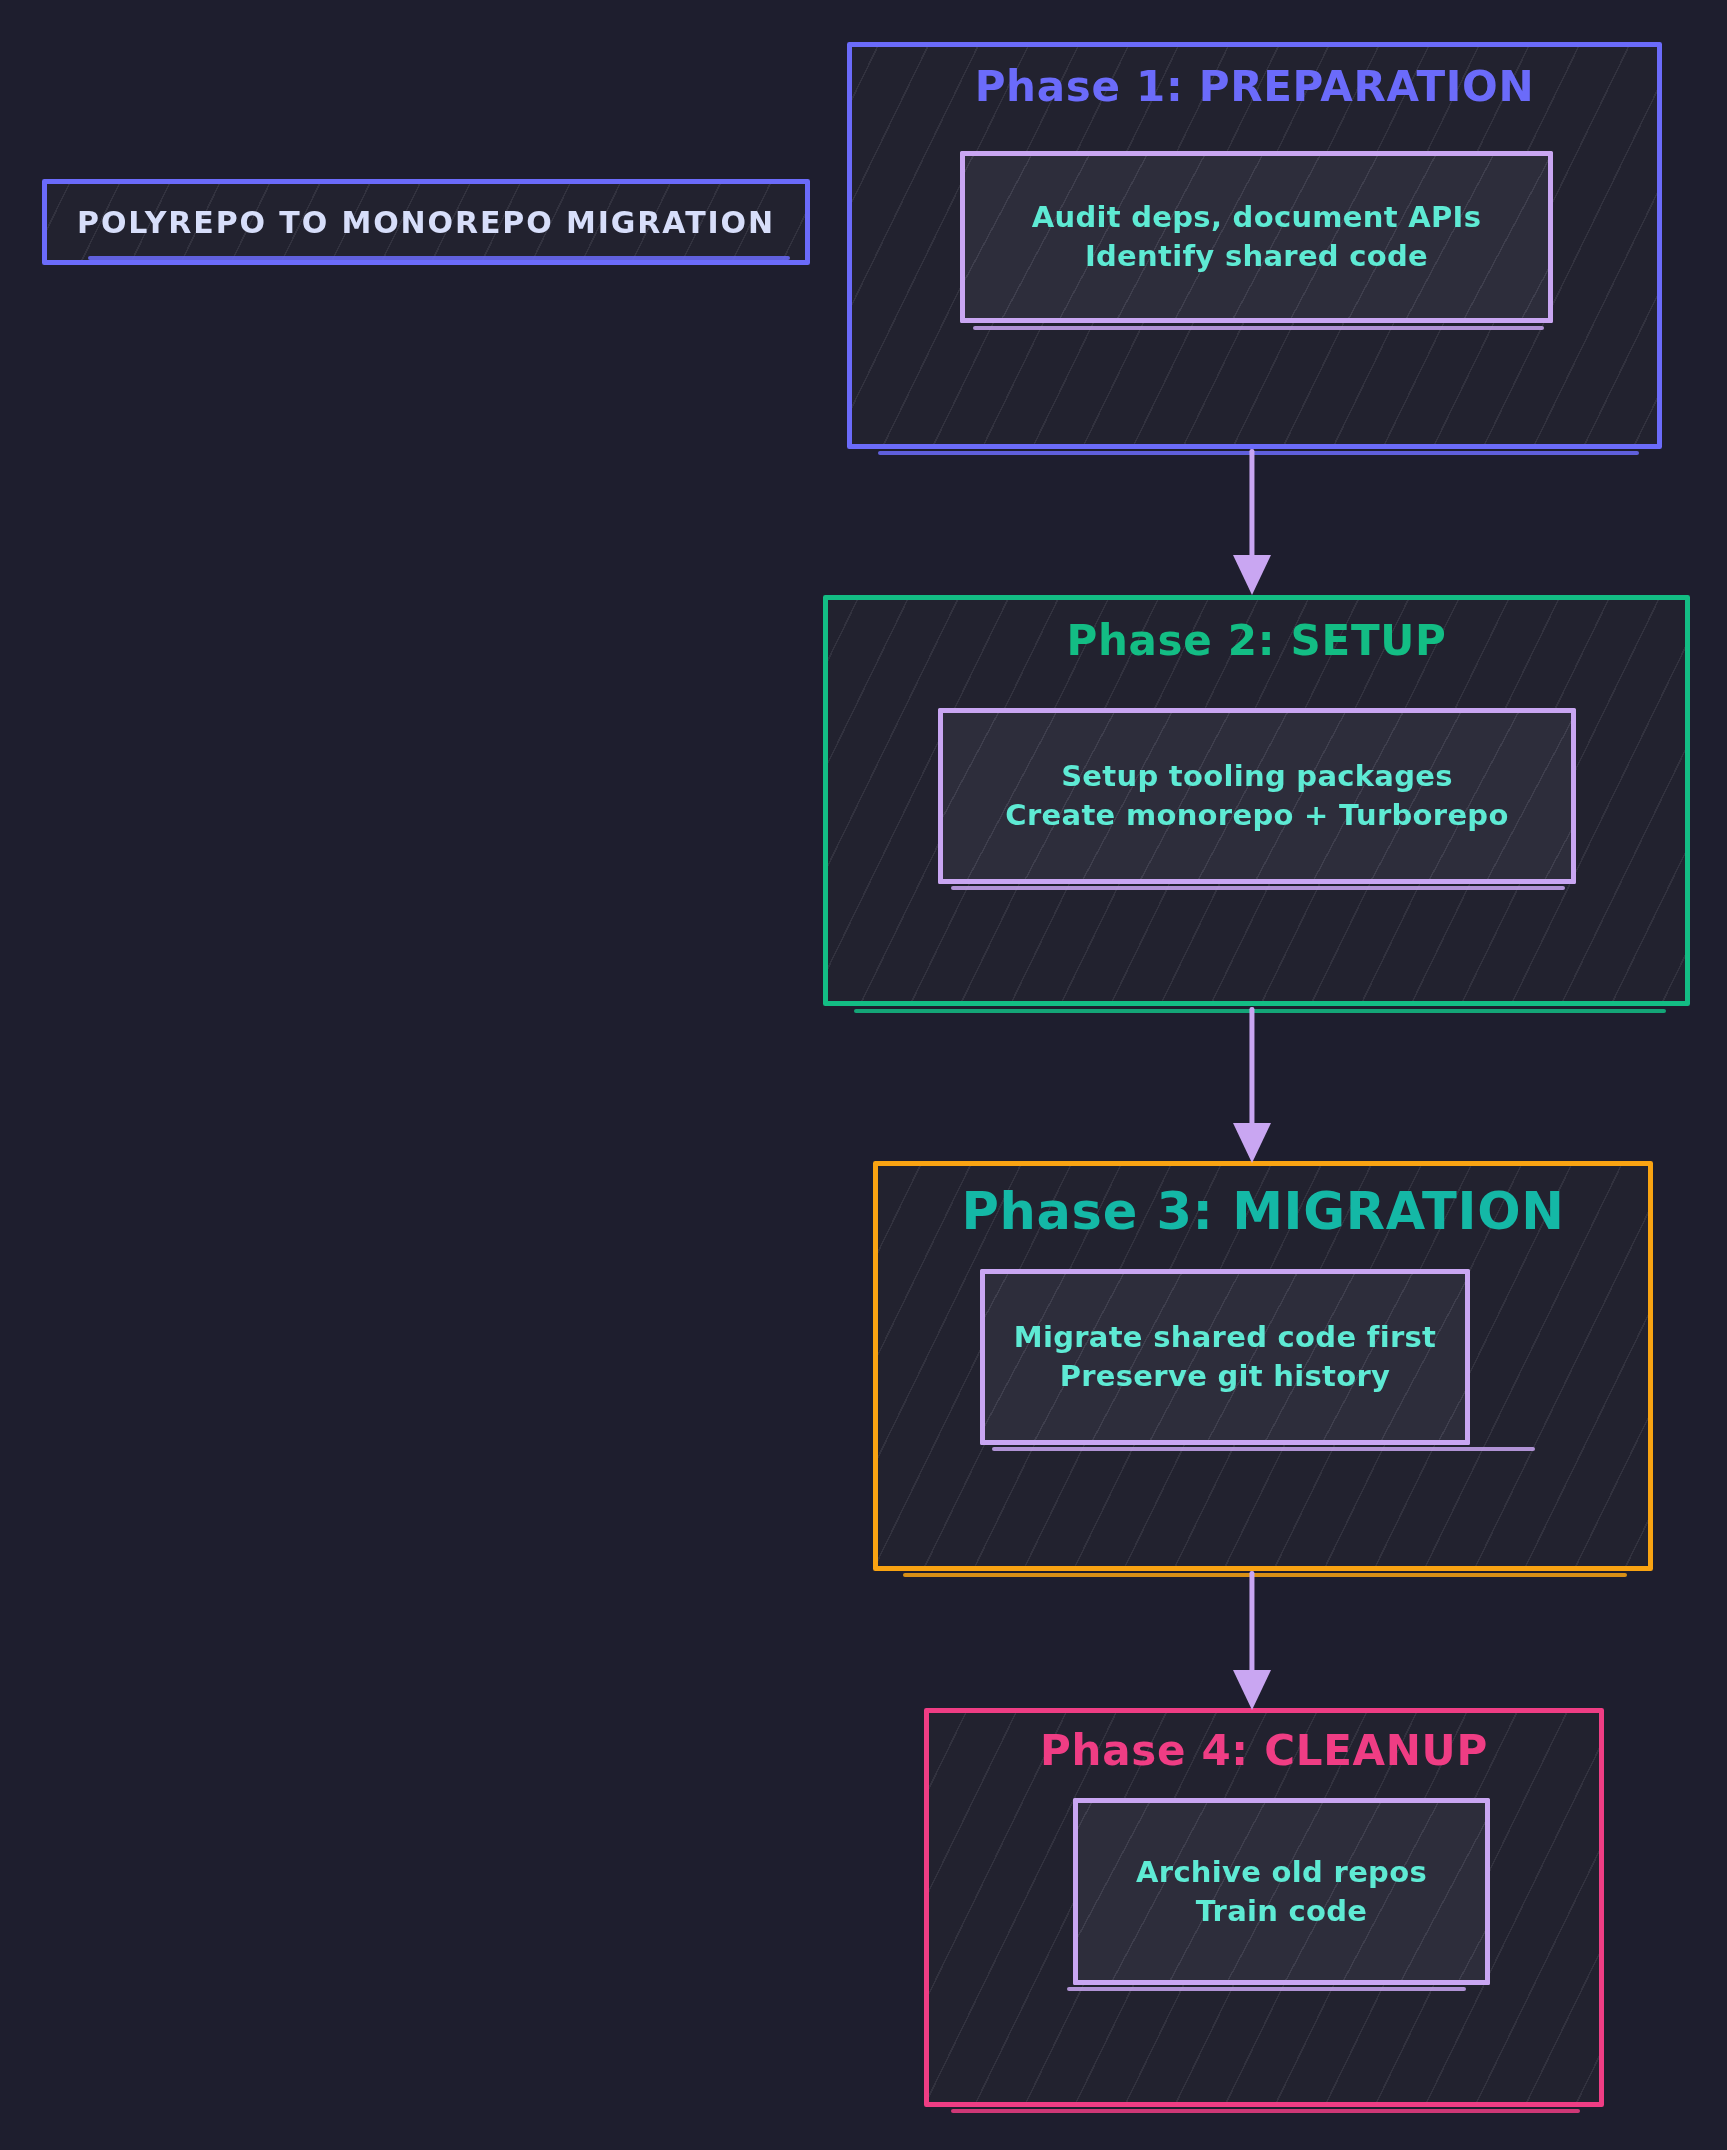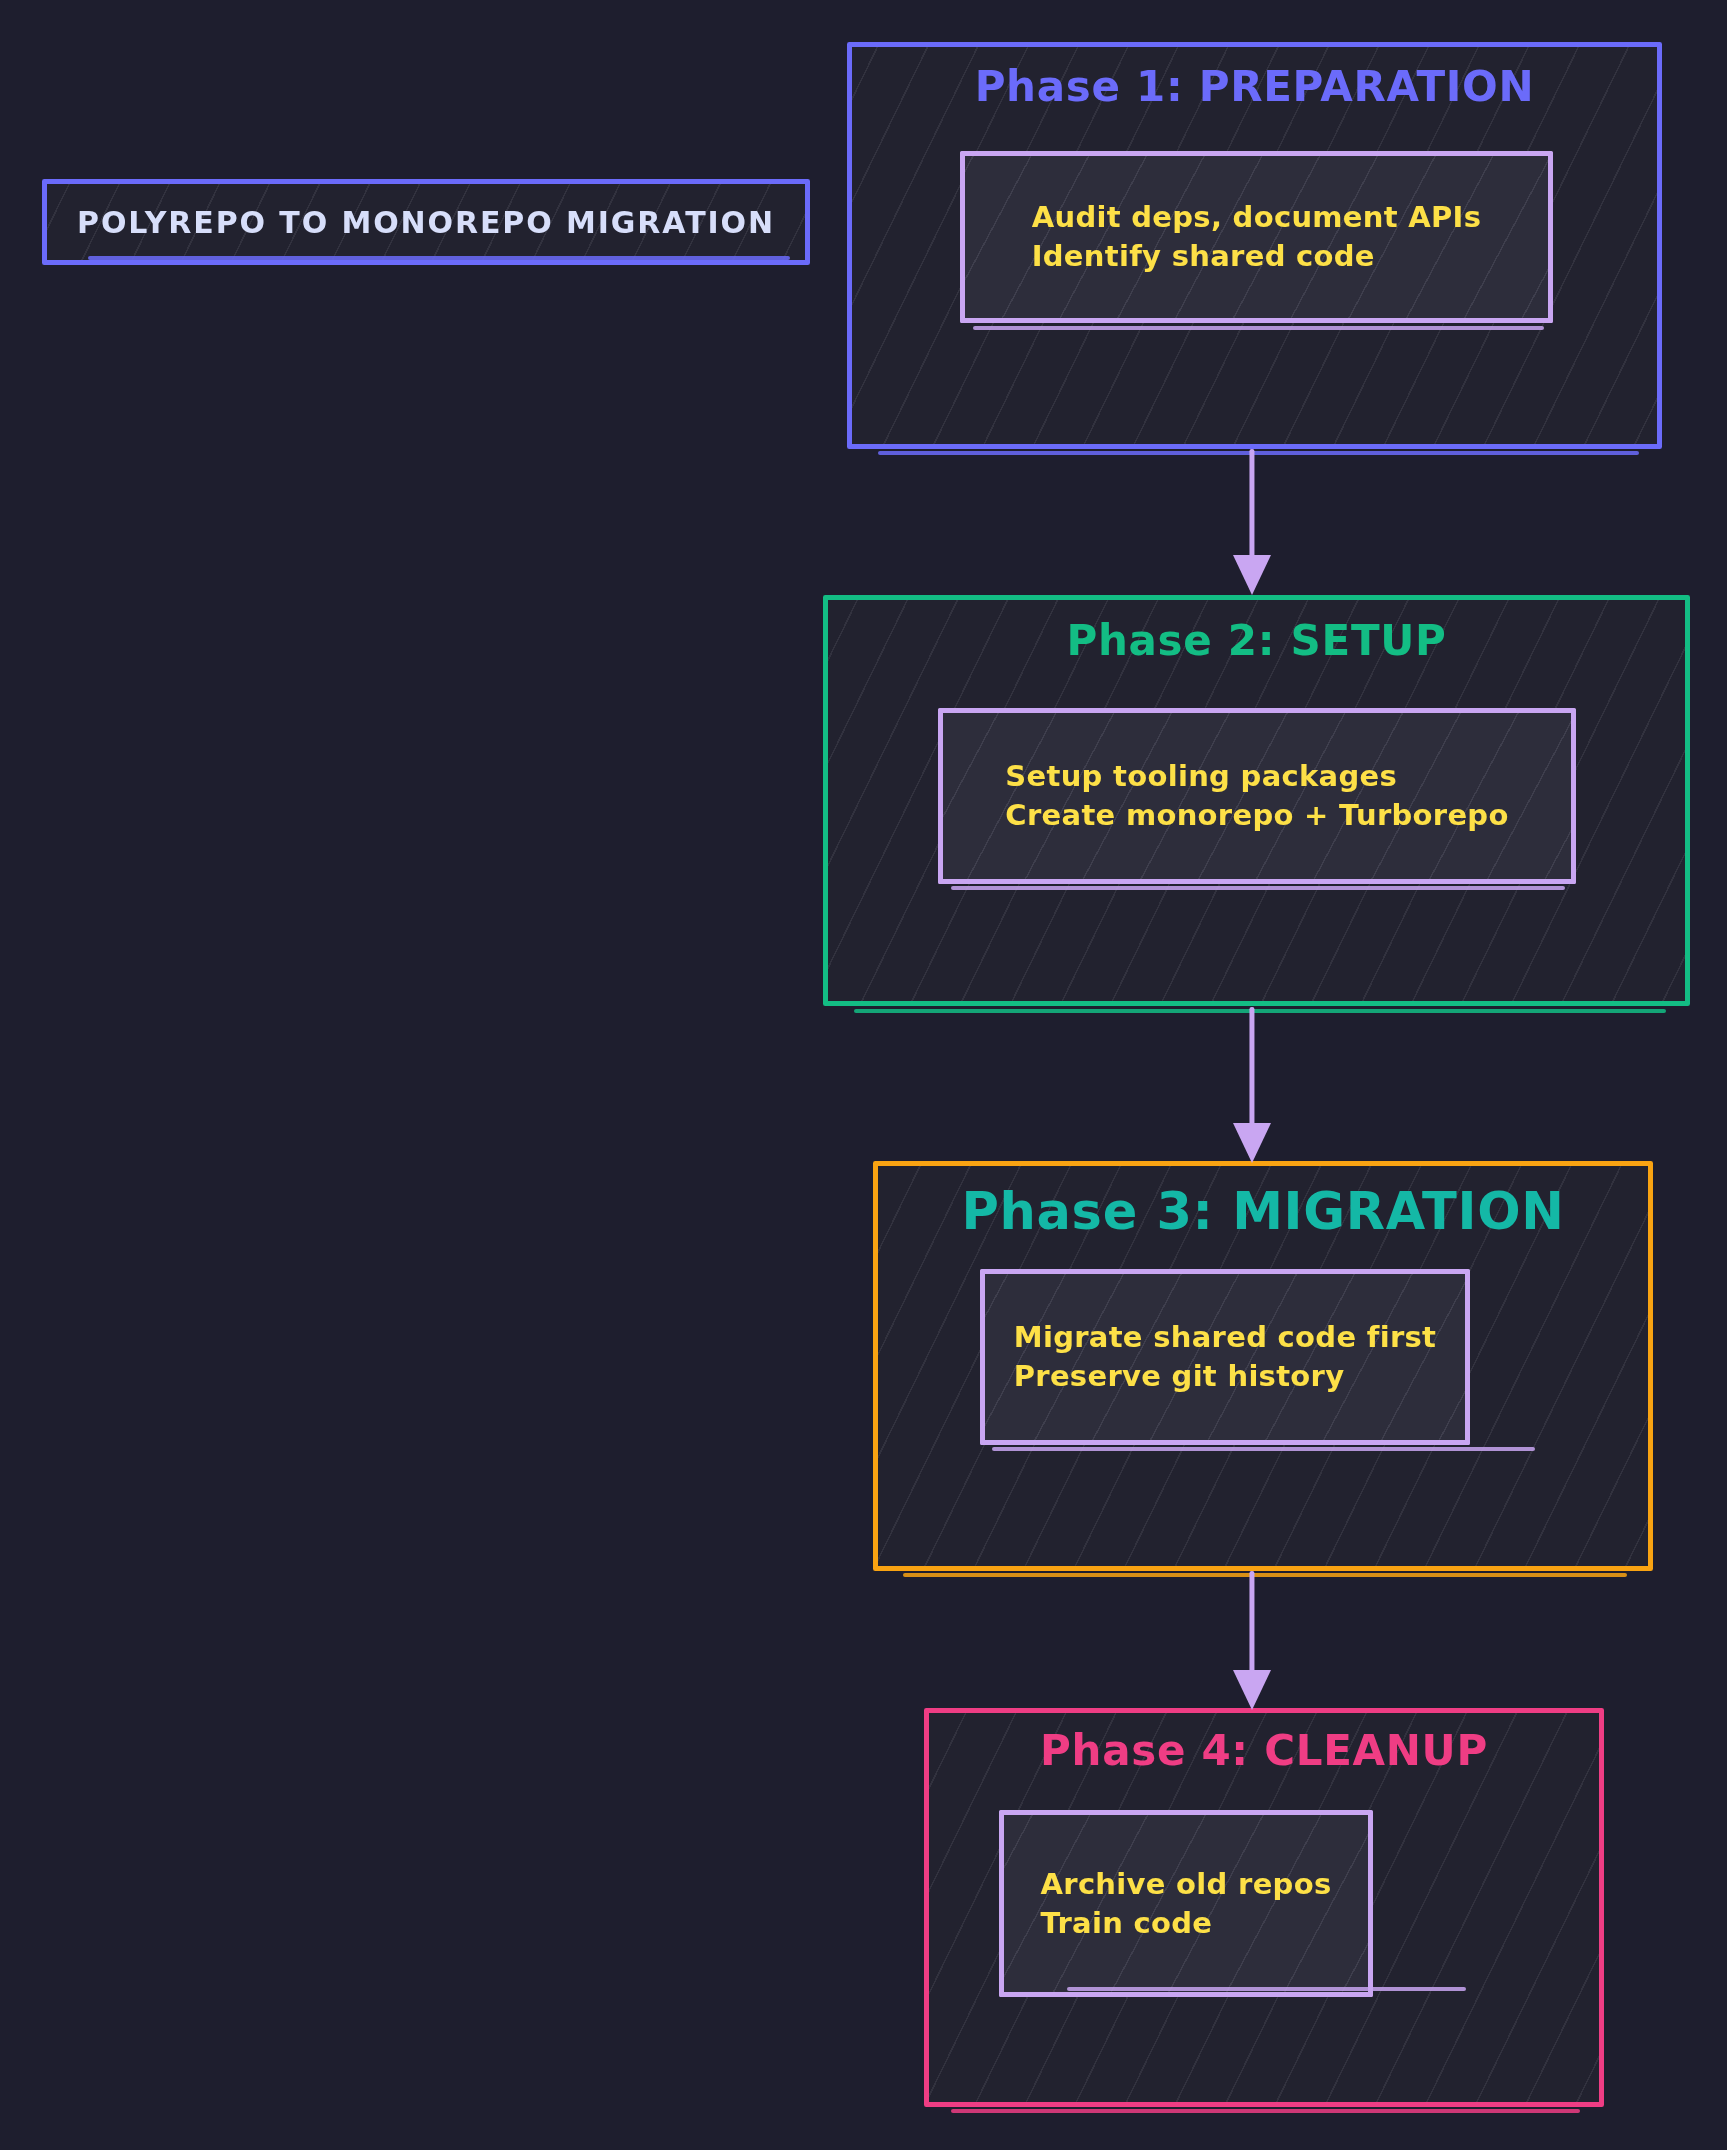--- a/index.html
+++ b/index.html
@@ -83,21 +83,22 @@
     z-index: 5;
     display: flex;
     align-items: center;
     justify-content: center;
     overflow: hidden;
   }
   .innerbox .hatch { z-index: 1; }
   .innerbox .inner-text {
     position: relative;
     z-index: 3;
-    color: #fde047;
+    text-align: center;
+    color: #5eead4;
     font-size: 29px;
     font-weight: 700;
     line-height: 1.34;
     letter-spacing: 0.3px;
     padding: 0 10.2px;
   }
 
   
   #title-card {
     position: absolute;
@@ -221,21 +222,21 @@
 
   <div class="arrow" style="left:1230px; top:1571px; width:44px; height:139px;">
     <div class="shaft" style="height:102px;"></div>
     <div class="head"></div>
   </div>
 
   <div class="phasebox" style="left:924px; top:1708px; width:680px; height:399px; border-color:#ef3d84;">
     <div class="hatch"></div>
     <div class="phase-title" style="top:13px; color:#ef3d84; font-size:42px;">Phase 4: CLEANUP</div>
   </div>
-  <div class="innerbox" style="left:999px; top:1798px; width:374px; height:187px;margin-top:12px;">
+  <div class="innerbox" style="left:1073px; top:1798px; width:417px; height:187px;">
     <div class="hatch alt"></div>
     <div class="inner-text">
       <div>Archive old repos</div>
       <div>Train code</div>
     </div>
   </div>
   <div class="underline" style="left:1067px; top:1987px; width:399px; background:#c9a6f2; z-index:6;"></div>
   <div class="underline" style="left:951px; top:2109px; width:629px; background:#ef3d84; z-index:6;"></div>
 
 </div>

